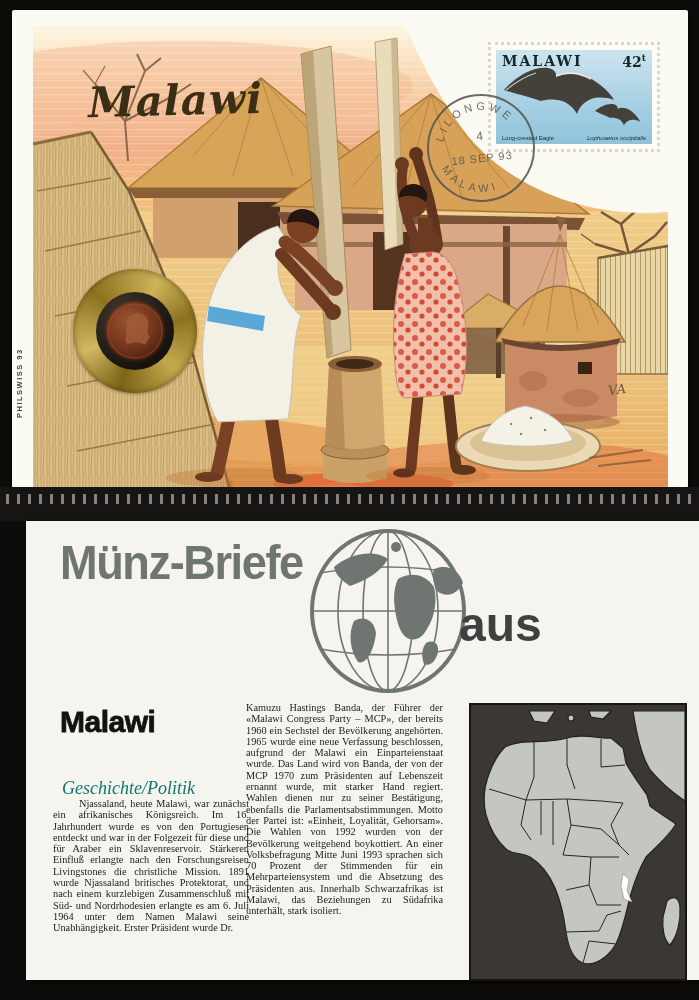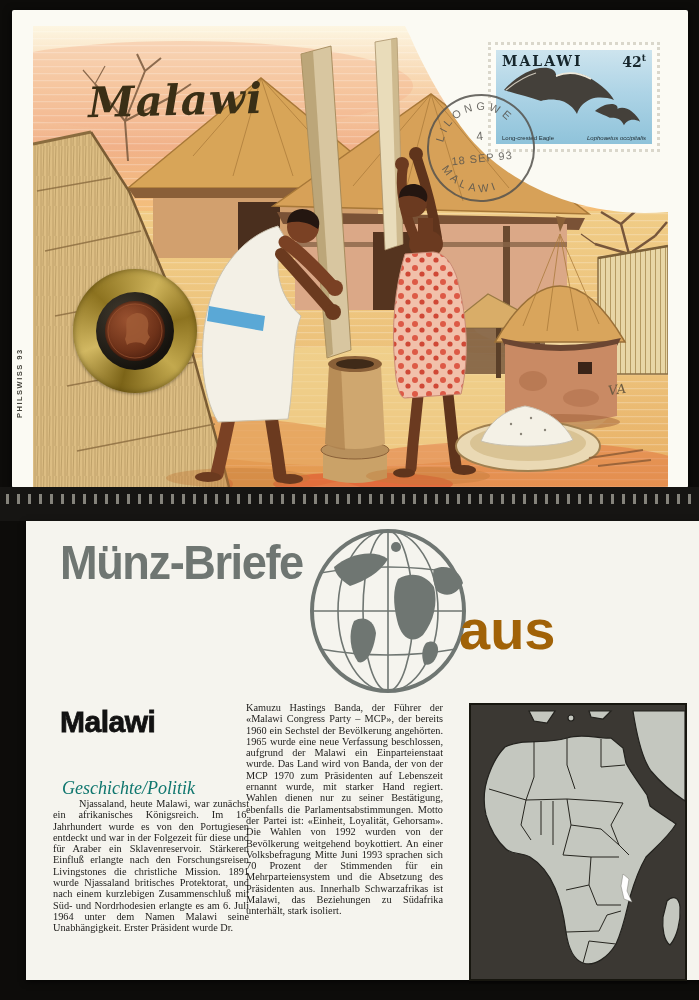--- a/index.html
+++ b/index.html
@@ -44,21 +44,21 @@
   
   .binder{position:absolute;left:0;top:487px;width:699px;height:34px;background:#161513;}
   .binder-dots{position:absolute;left:6px;right:6px;top:7px;height:10px;
       background:repeating-linear-gradient(90deg,rgba(195,193,182,.8) 0 3px,rgba(40,38,34,0) 3px 11px);
       opacity:.8;}
   
   .card{position:absolute;left:12px;top:521px;width:676px;height:459px;background:#f5f4ee;
         box-shadow:0 2px 6px rgba(0,0,0,.6);margin-left:14px;}
   .masthead-title{position:absolute;left:34px;top:14px;font-size:48px;font-weight:bold;
         color:#6f7672;letter-spacing:-1.5px;transform:scaleX(.94);transform-origin:left top;}
-  .masthead-sub1{position:absolute;left:433px;top:76px;font-size:56px;font-weight:bold;color:#a16207;text-align:center;}
+  .masthead-sub1{position:absolute;left:433px;top:76px;font-size:48px;font-weight:bold;color:#404040;text-align:center;}
   .masthead-sub2{position:absolute;left:433px;top:124px;font-size:48px;font-weight:bold;color:#6f7672;}
   .globe{position:absolute;left:278px;top:4px;}
   .country-heading{position:absolute;left:34px;top:184px;font-size:30px;font-weight:bold;
         color:#121212;letter-spacing:-.5px;-webkit-text-stroke:.8px #121212;}
   .section-label{position:absolute;left:36px;top:257px;font-family:"Liberation Serif",serif;
         font-style:italic;font-size:18px;color:#0f766e;}
   .col{position:absolute;font-family:"Liberation Serif",serif;font-size:10.3px;line-height:11.3px;
         color:#1d1c1a;text-align:justify;}
   .col-left{left:27px;top:277px;width:196px;text-indent:26px;}
   .col-right{left:220px;top:181px;width:197px;}

